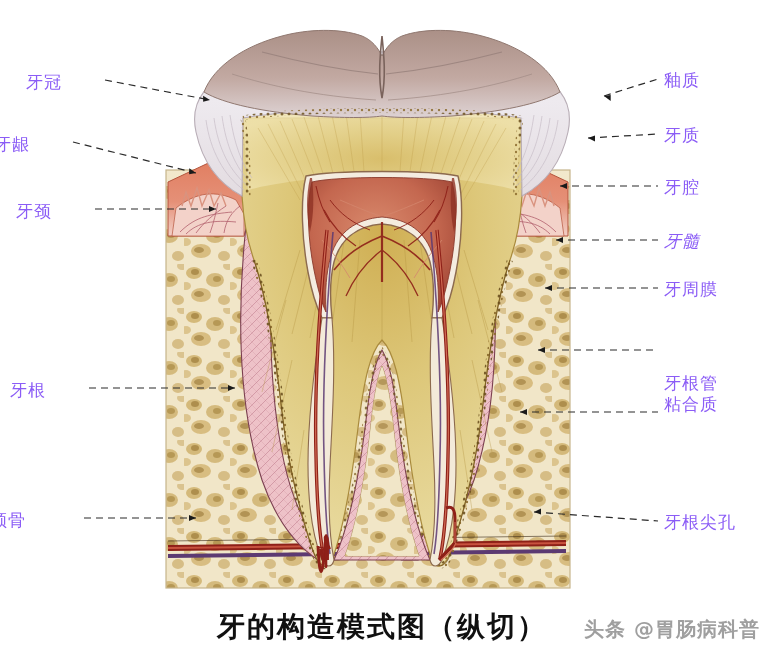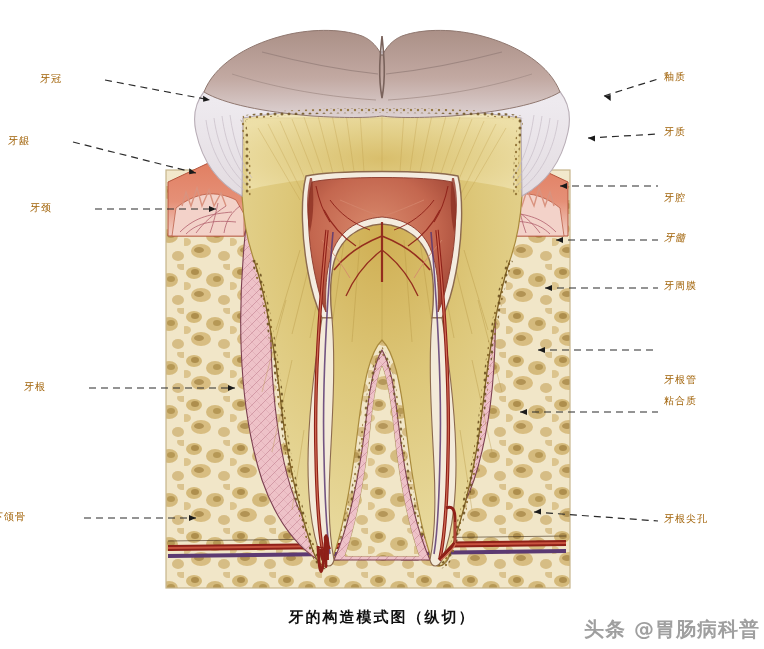--- a/index.html
+++ b/index.html
@@ -14,38 +14,38 @@
     position: relative;
     width: 764px;
     height: 649px;
     background: #ffffff;
     overflow: hidden;
   }
 
   
   .label {
     position: absolute;
-    font-size: 10px;
+    font-size: 17px;
     line-height: 1;
-    color: #a16207;
+    color: #8b5cf6;
     white-space: nowrap;
     letter-spacing: 1px;
     font-family: "DejaVu Sans", "Liberation Sans", sans-serif;
   }
   .label.right { text-align: left; }
   .label.left  { text-align: right; }
 
   
   #caption {
     position: absolute;
     left: 0;
     top: 608px;
     width: 764px;
     text-align: center;
-    font-size: 15px;
+    font-size: 28px;
     font-weight: bold;
     color: #101010;
     letter-spacing: 2px;
   }
   #watermark {
     position: absolute;
     left: 584px;
     top: 616px;
     font-size: 20px;
     font-weight: bold;
@@ -454,21 +454,21 @@
   <div id="labels-left">
       <div class="label left" style="top: 74px; right: 702px;">牙冠</div>
       <div class="label left" style="top: 136px; right: 734px;">牙龈</div>
       <div class="label left" style="top: 203px; right: 712px;">牙颈</div>
       <div class="label left" style="top: 382px; right: 718px;">牙根</div>
       <div class="label left" style="top: 512px; right: 738px;">下颌骨</div>
     </div>
   <div id="labels-right">
       <div class="label right" style="left: 664px; top: 72px;">釉质</div>
       <div class="label right" style="left: 664px; top: 127px;">牙质</div>
-      <div class="label right" style="left: 664px; top: 179px; margin-top: 14px;">牙腔</div>
+      <div class="label right" style="left: 664px; top: 179px;">牙腔</div>
       <div class="label right" style="left: 664px; top: 233px; font-style: italic;">牙髓</div>
       <div class="label right" style="left: 664px; top: 281px;">牙周膜</div>
       <div class="label right" style="left: 664px; top: 359px; margin-top: 16px;">牙根管</div>
       <div class="label right" style="left: 664px; top: 396px;">粘合质</div>
       <div class="label right" style="left: 664px; top: 514px;">牙根尖孔</div>
     </div>
 
   <div id="caption">牙的构造模式图（纵切）</div>
   <div id="watermark">头条 @胃肠病科普</div>
 

